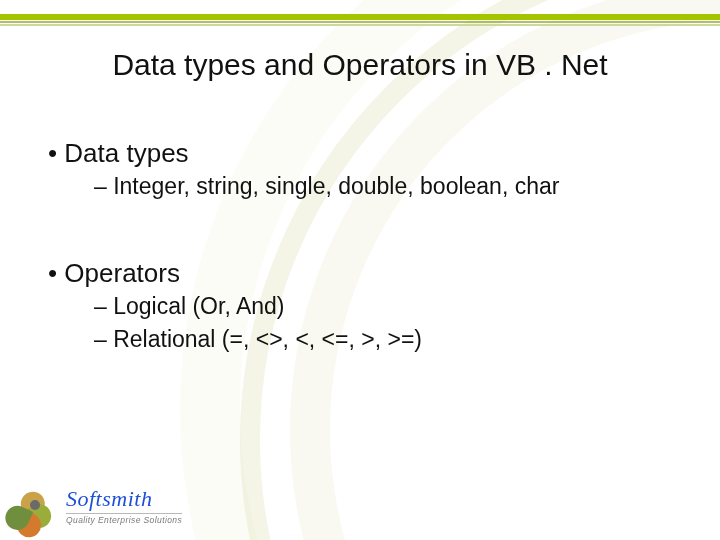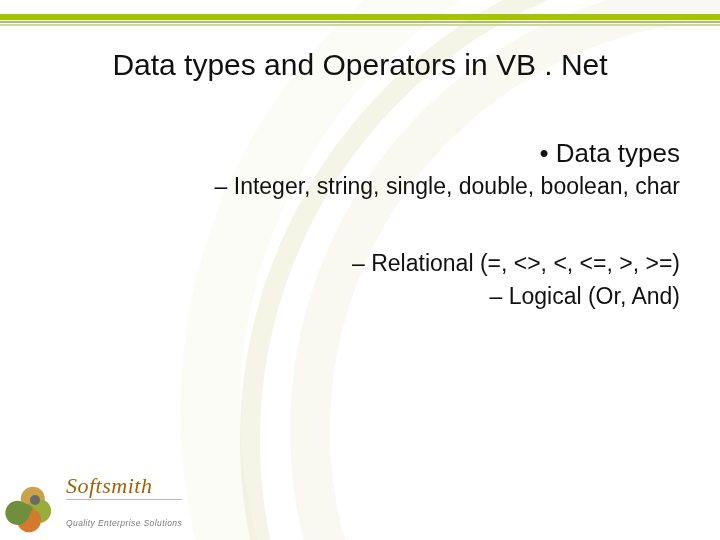--- a/index.html
+++ b/index.html
@@ -58,21 +58,20 @@
     left: 0; right: 0;
     text-align: center;
     font-size: 30px;
     color: #111;
   }
   .content {
     position: absolute;
     top: 130px;
     left: 40px; right: 40px;
     color: #111;
-    text-align: right;
   }
   .lvl1 {
     font-size: 26px;
     margin-top: 8px;
     margin-bottom: 4px;
     padding-left: 26px;
     text-indent: -18px;
   }
   .lvl1::before {
     content: "• ";
@@ -111,44 +110,45 @@
   .logo .mark .p1 { background:#c9a24a; transform: rotate(-20deg); }
   .logo .mark .p2 { background:#9aac3a; transform: rotate(55deg); }
   .logo .mark .p3 { background:#d47a2e; transform: rotate(130deg); }
   .logo .mark .p4 { background:#6f8f3f; transform: rotate(205deg); }
   .logo .mark::after {
     content:"";
     position:absolute; left:16px; top:16px; width:10px; height:10px;
     background:#6a6a6a; border-radius:50%;
   }
   .logo .text { display:flex; flex-direction:column; line-height:1.05; }
-  .logo .brand { font-size: 22px; font-style: italic; color:#a16207; letter-spacing:.5px; font-family: Georgia, 'Times New Roman', serif; }
-  .logo .tag { font-size: 8.5px; color:#7a7a7a; font-style: italic; border-top:1px solid #b9b9b9; padding-top:19px; margin-top:2px; letter-spacing:.4px; }
+  .logo .brand { font-size: 22px; font-style: italic; color:#1d4ed8; letter-spacing:.5px; font-family: Georgia, 'Times New Roman', serif; }
+  .logo .tag { font-size: 8.5px; color:#7a7a7a; font-style: italic; border-top:1px solid #b9b9b9; padding-top:2px; margin-top:2px; letter-spacing:.4px; }
 </style>
 </head>
 <body>
 
 <div class="slide">
   <div class="swoosh s3"></div>
   <div class="swoosh s2"></div>
   <div class="swoosh"></div>
 
   <div class="topbar"></div>
   <div class="topbar-thin"></div>
 
   <div class="title">Data types and Operators in VB . Net</div>
 
   <div class="content">
     <div class="lvl1">Data types</div>
     <div class="lvl2">Integer, string, single, double, boolean, char</div>
 
     <div class="gap"></div>
 
+    <div class="lvl1">Operators</div>
+    <div class="lvl2">Logical (Or, And)</div>
     <div class="lvl2">Relational (=, &lt;&gt;, &lt;, &lt;=, &gt;, &gt;=)</div>
-    <div class="lvl2">Logical (Or, And)</div>
   </div>
 
   <div class="logo">
     <div class="mark">
       <div class="petal p1"></div>
       <div class="petal p2"></div>
       <div class="petal p3"></div>
       <div class="petal p4"></div>
     </div>
     <div class="text">

